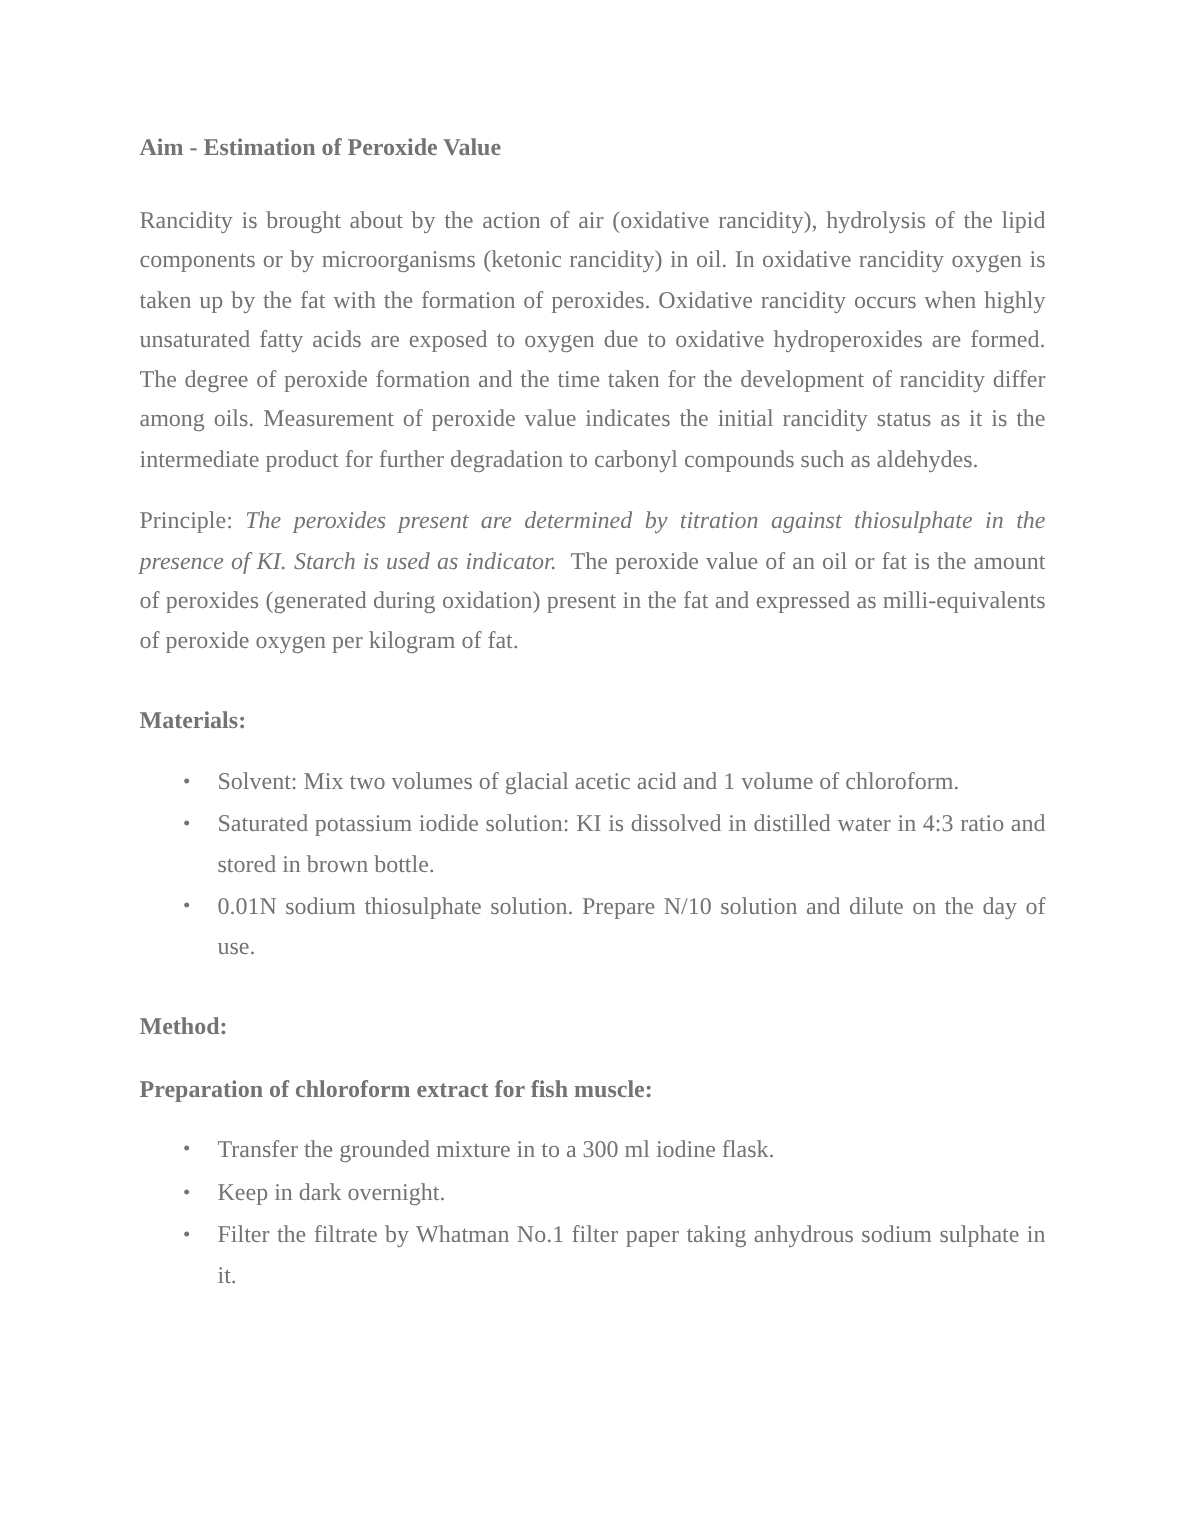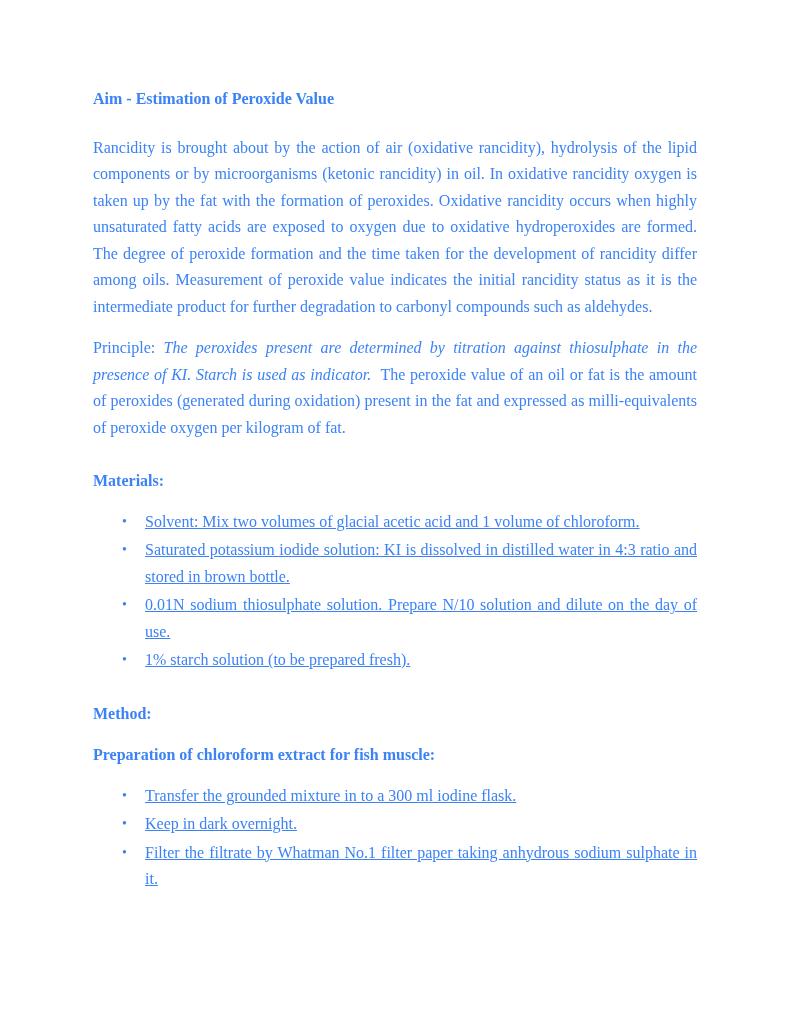--- a/index.html
+++ b/index.html
@@ -10,21 +10,21 @@
   .page {
     position: relative;
     width: 791px;
     height: 1024px;
     background: #ffffff;
     box-sizing: border-box;
     padding: 86px 94px 40px 93px;
     font-family: "Liberation Serif", "DejaVu Serif", serif;
     font-size: 16px;
     line-height: 26.5px;
-    color: #3b82f6;
+    color: #737373;
     overflow: hidden;
   }
   .doc-title {
     font-weight: bold;
     margin: 0 0 22px 0;
   }
   .para {
     text-align: justify;
     margin: 0 0 15px 0;
   }
@@ -45,21 +45,20 @@
   ul.doc-list {
     list-style: none;
     margin: 14px 0 15px 0;
     padding: 0;
   }
   ul.doc-list li {
     position: relative;
     padding-left: 52px;
     margin: 0 0 2px 0;
     text-align: justify;
-    text-decoration: underline;
   }
   ul.doc-list li::before {
     content: "\2022";
     position: absolute;
     left: 29px;
     top: 0;
     font-size: 14px;
   }
 </style>
 </head>
@@ -72,21 +71,20 @@
   <p class="para">Rancidity is brought about by the action of air (oxidative rancidity), hydrolysis of the lipid components or by microorganisms (ketonic rancidity) in oil. In oxidative rancidity oxygen is taken up by the fat with the formation of peroxides. Oxidative rancidity occurs when highly unsaturated fatty acids are exposed to oxygen due to oxidative hydroperoxides are formed. The degree of peroxide formation and the time taken for the development of rancidity differ among oils. Measurement of peroxide value indicates the initial rancidity status as it is the intermediate product for further degradation to carbonyl compounds such as aldehydes.</p>
 
   <p class="para"><span class="principle-label">Principle:</span> <span class="principle-italic">The peroxides present are determined by titration against thiosulphate in the presence of KI. Starch is used as indicator.</span>&nbsp; <span>The peroxide value of an oil or fat is the amount of peroxides (generated during oxidation) present in the fat and expressed as milli-equivalents of peroxide oxygen per kilogram of fat.</span></p>
 
   <p class="section-heading">Materials:</p>
 
   <ul class="doc-list">
     <li>Solvent: Mix two volumes of glacial acetic acid and 1 volume of chloroform.</li>
     <li>Saturated potassium iodide solution: KI is dissolved in distilled water in 4:3 ratio and stored in brown bottle.</li>
     <li>0.01N sodium thiosulphate solution. Prepare N/10 solution and dilute on the day of use.</li>
-    <li>1% starch solution (to be prepared fresh).</li>
   </ul>
 
   <p class="section-heading">Method:</p>
 
   <p class="sub-heading">Preparation of chloroform extract for fish muscle:</p>
 
   <ul class="doc-list">
     <li>Transfer the grounded mixture in to a 300 ml iodine flask.</li>
     <li>Keep in dark overnight.</li>
     <li>Filter the filtrate by Whatman No.1 filter paper taking anhydrous sodium sulphate in it.</li>

